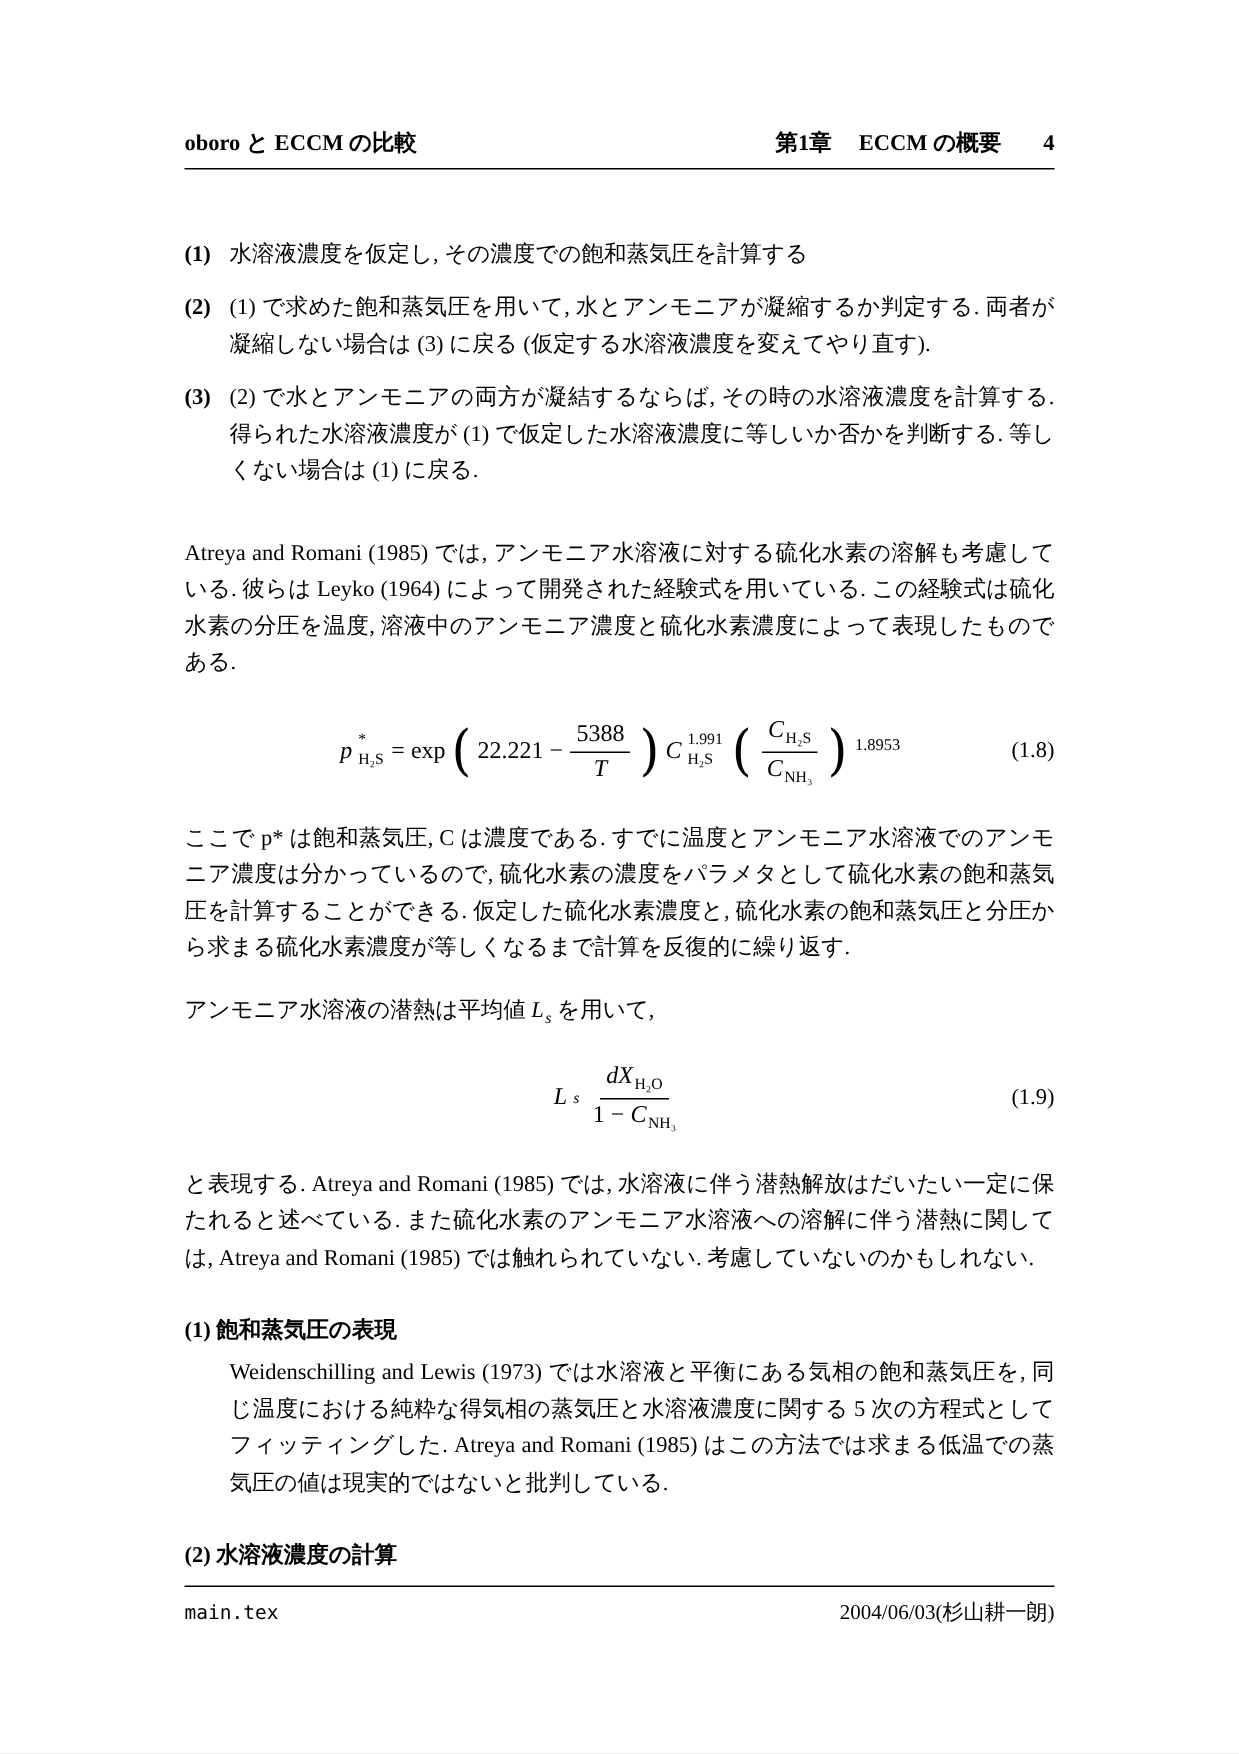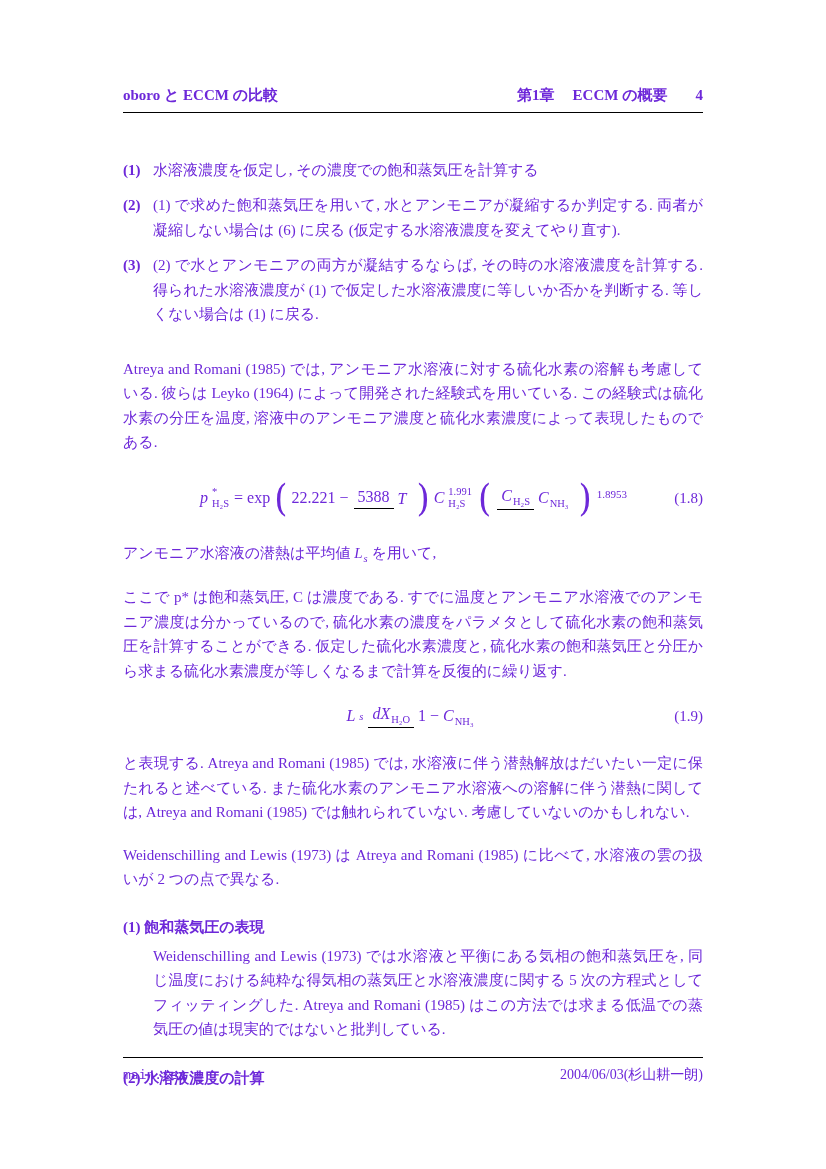--- a/index.html
+++ b/index.html
@@ -1,21 +1,21 @@
 <!DOCTYPE html>
 <html><head>
 <meta charset="utf-8">
 <style>
   html,body{margin:0;padding:0;background:#e8e8e8;}
   .page{
     position:relative;
     width:826px;height:1169px;
     background:#ffffff;
     font-family:"Liberation Serif","DejaVu Serif",serif;
-    color:#6d28d9;
+    color:#000000;
     overflow:hidden;
     margin:0 auto;
   }
   
   .hdr{
     position:absolute;top:86px;left:123px;right:123px;
     display:flex;justify-content:space-between;align-items:baseline;
     font-weight:bold;font-size:15px;
     border-bottom:1.5px solid #000;
     padding-bottom:7px;
@@ -34,21 +34,21 @@
   .steps{margin:26px 0 30px 0;}
   .step{display:flex;margin-bottom:11px;}
   .step-label{font-weight:bold;width:30px;flex:0 0 30px;}
   .step-text{flex:1;}
   
   .eqrow{position:relative;display:flex;justify-content:center;align-items:center;margin:20px 0 22px 0;font-size:16px;}
   .formula{display:inline-flex;align-items:center;gap:3px;white-space:nowrap;}
   .eqnum{position:absolute;right:0;top:50%;transform:translateY(-50%);font-size:15px;}
   .var{font-style:italic;}
   .roman{font-style:normal;}
-  .frac{display:inline-flex;align-items:center;vertical-align:middle;margin:0 2px;line-height:1.25;}
+  .frac{display:inline-flex;flex-direction:column;align-items:center;vertical-align:middle;margin:0 2px;line-height:1.25;}
   .frac .num{display:block;padding:0 4px 1px 4px;border-bottom:1px solid #000;text-align:center;}
   .frac .den{display:block;padding:1px 4px 0 4px;text-align:center;}
   .bigparen{font-family:"DejaVu Serif",serif;font-size:34px;font-weight:300;line-height:0;transform:scaleY(1.08);margin:0 1px;}
   .supsub{display:inline-flex;flex-direction:column;justify-content:center;font-size:10.5px;line-height:1.2;vertical-align:middle;margin-left:1px;margin-right:2px;}
   .supsub .s-top{display:block;}
   .supsub .s-bot{display:block;}
   .subsmall{font-size:10.5px;vertical-align:-4px;margin-left:1px;}
   .outer-exp{font-size:11px;position:relative;top:-15px;left:1px;margin-top:24px;}
   
   .section{margin-top:24px;}
@@ -81,21 +81,21 @@
   <main class="main">
 
 
     <div class="steps">
       <div class="step">
         <span class="step-label">(1)</span>
         <span class="step-text">水溶液濃度を仮定し, その濃度での飽和蒸気圧を計算する</span>
       </div>
       <div class="step">
         <span class="step-label">(2)</span>
-        <span class="step-text">(1) で求めた飽和蒸気圧を用いて, 水とアンモニアが凝縮するか判定する. 両者が凝縮しない場合は (6) に戻る (仮定する水溶液濃度を変えてやり直す).</span>
+        <span class="step-text">(1) で求めた飽和蒸気圧を用いて, 水とアンモニアが凝縮するか判定する. 両者が凝縮しない場合は (3) に戻る (仮定する水溶液濃度を変えてやり直す).</span>
       </div>
       <div class="step">
         <span class="step-label">(3)</span>
         <span class="step-text">(2) で水とアンモニアの両方が凝結するならば, その時の水溶液濃度を計算する. 得られた水溶液濃度が (1) で仮定した水溶液濃度に等しいか否かを判断する. 等しくない場合は (1) に戻る.</span>
       </div>
     </div>
 
     <p class="para">Atreya and Romani (1985) では, アンモニア水溶液に対する硫化水素の溶解も考慮している. 彼らは Leyko (1964) によって開発された経験式を用いている. この経験式は硫化水素の分圧を温度, 溶液中のアンモニア濃度と硫化水素濃度によって表現したものである.</p>
 
     <div class="eqrow">
@@ -122,39 +122,38 @@
         <span class="frac">
           <span class="num"><span class="var">C</span><span class="subsmall roman">H₂S</span></span>
           <span class="den"><span class="var">C</span><span class="subsmall roman">NH₃</span></span>
         </span>
         <span class="bigparen">)</span>
         <span class="outer-exp roman">1.8953</span>
       </span>
       <span class="eqnum">(1.8)</span>
     </div>
 
+    <p class="para tight">ここで p* は飽和蒸気圧, C は濃度である. すでに温度とアンモニア水溶液でのアンモニア濃度は分かっているので, 硫化水素の濃度をパラメタとして硫化水素の飽和蒸気圧を計算することができる. 仮定した硫化水素濃度と, 硫化水素の飽和蒸気圧と分圧から求まる硫化水素濃度が等しくなるまで計算を反復的に繰り返す.</p>
+
     <p class="para tight"><span>アンモニア水溶液の潜熱は平均値 </span><span class="var">L</span><span class="subsmall var">s</span><span> を用いて,</span></p>
-
-    <p class="para tight">ここで p* は飽和蒸気圧, C は濃度である. すでに温度とアンモニア水溶液でのアンモニア濃度は分かっているので, 硫化水素の濃度をパラメタとして硫化水素の飽和蒸気圧を計算することができる. 仮定した硫化水素濃度と, 硫化水素の飽和蒸気圧と分圧から求まる硫化水素濃度が等しくなるまで計算を反復的に繰り返す.</p>
 
     <div class="eqrow">
       <span class="formula">
         <span class="var">L</span>
           <span class="subsmall var">s</span>
         <span class="frac">
           <span class="num"><span class="var">dX</span><span class="subsmall roman">H₂O</span></span>
           <span class="den"><span class="roman">1 − </span><span class="var">C</span><span class="subsmall roman">NH₃</span></span>
         </span>
       </span>
       <span class="eqnum">(1.9)</span>
     </div>
 
     <p class="para tight">と表現する. Atreya and Romani (1985) では, 水溶液に伴う潜熱解放はだいたい一定に保たれると述べている. また硫化水素のアンモニア水溶液への溶解に伴う潜熱に関しては, Atreya and Romani (1985) では触れられていない. 考慮していないのかもしれない.</p>
 
-    <p class="para">Weidenschilling and Lewis (1973) は Atreya and Romani (1985) に比べて, 水溶液の雲の扱いが 2 つの点で異なる.</p>
 
     <div class="section">
       <div class="sec-heading">(1) 飽和蒸気圧の表現</div>
       <p class="sec-body">Weidenschilling and Lewis (1973) では水溶液と平衡にある気相の飽和蒸気圧を, 同じ温度における純粋な得気相の蒸気圧と水溶液濃度に関する 5 次の方程式としてフィッティングした. Atreya and Romani (1985) はこの方法では求まる低温での蒸気圧の値は現実的ではないと批判している.</p>
     </div>
 
     <div class="section">
       <div class="sec-heading">(2) 水溶液濃度の計算</div>
 
     </div>

